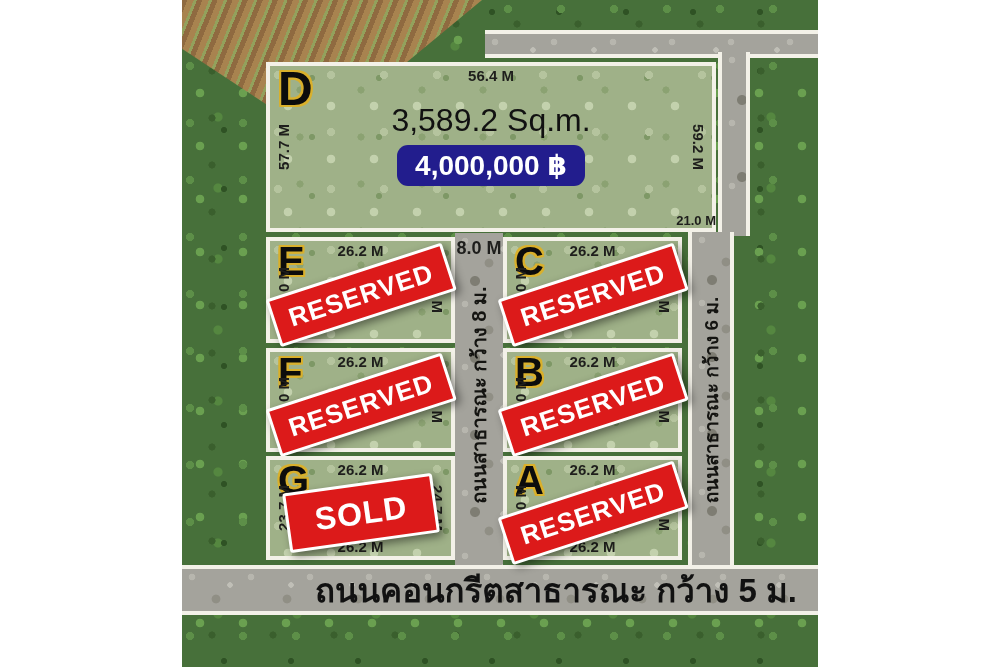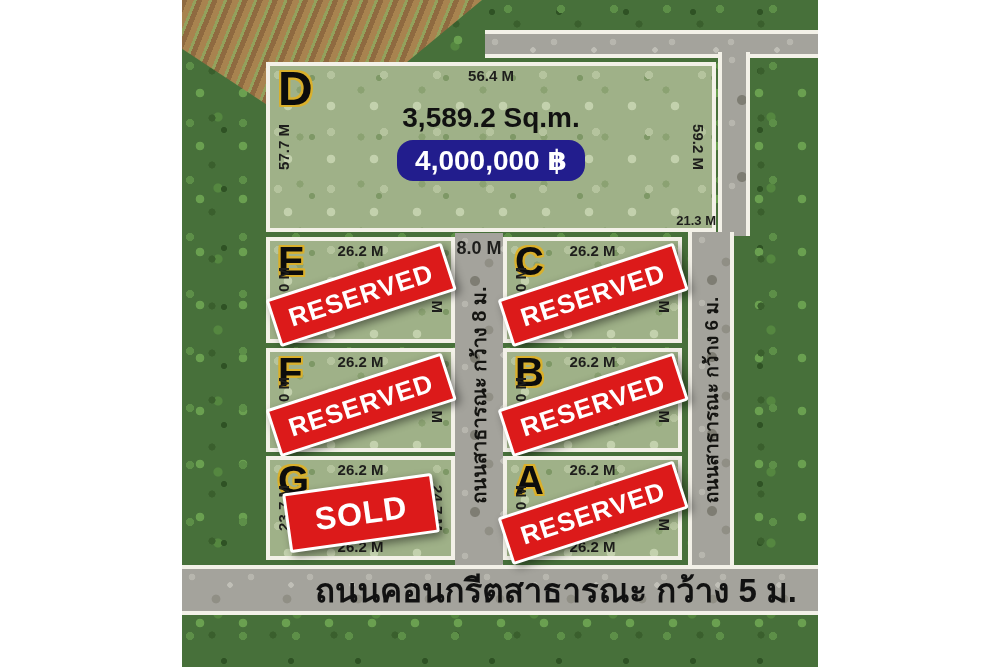--- a/index.html
+++ b/index.html
@@ -58,24 +58,24 @@
   .meas-right{right:13px;top:50%;transform:translate(50%,-50%) rotate(90deg);}
 
   
   .stamp{position:absolute;left:50%;top:55%;background:#dc1a1a;border:3px solid #ffffff;color:#ffffff;
     font-size:26px;font-weight:800;letter-spacing:1px;line-height:1;padding:9px 14px;white-space:nowrap;
     transform:translate(-50%,-50%) rotate(-18deg);box-shadow:3px 4px 8px rgba(0,0,0,.45);border-radius:3px;}
   .stamp.sold{font-size:32px;padding:11px 26px;transform:translate(-50%,-50%) rotate(-8deg);}
 
   
   .d-content{position:absolute;left:0;right:0;top:36px;text-align:center;}
-  .d-area{font-size:28px;font-weight:700;color:#111111;}
+  .d-area{font-size:32px;font-weight:400;color:#111111;}
   .d-area-thai{font-size:21px;font-weight:700;color:#e2492e;margin-top:-2px;}
   .d-price{display:inline-block;margin-top:6px;background:#221d8d;color:#ffffff;
-    font-size:28px;font-weight:800;padding:4px 18px;border-radius:16px;}
+    font-size:28px;font-weight:800;padding:4px 18px;border-radius:11px;}
 
   .bottom-road-name{position:absolute;left:50%;top:50%;transform:translate(-50%,-50%);
     font-size:33px;font-weight:800;color:#111111;white-space:nowrap;}
 </style>
 </head>
 <body>
 
 <div class="canvas">
   <div class="photo">
 
@@ -93,21 +93,21 @@
 
     <div class="road hband" style="left:0;top:565px;width:748px;height:50px;">
       <div class="bottom-road-name">ถนนคอนกรีตสาธารณะ กว้าง 5 ม.</div>
     </div>
 
     <div class="plot" style="left:84px;top:62px;width:450px;height:170px;">
       <div class="plot-letter big">D</div>
       <div class="meas meas-top">56.4 M</div>
       <div class="meas meas-left">57.7 M</div>
       <div class="meas meas-right">59.2 M</div>
-      <div class="meas" style="right:-4px;bottom:0;font-size:13px;">21.3 M</div>
+      <div class="meas" style="right:-4px;bottom:0;font-size:13px;">21.0 M</div>
       <div class="d-content">
         <div class="d-area">3,589.2 Sq.m.</div>
         <div><span class="d-price">4,000,000 ฿</span></div>
       </div>
     </div>
 
     <div class="plot" style="left:84px;top:237px;width:189px;height:106px;">
       <div class="plot-letter">E</div>
       <div class="meas meas-top">26.2 M</div>
       <div class="meas meas-left">24.0 M</div>

